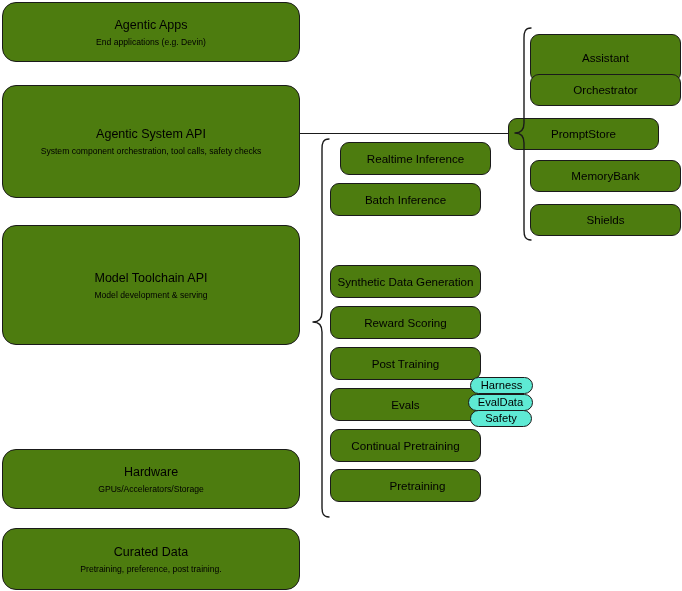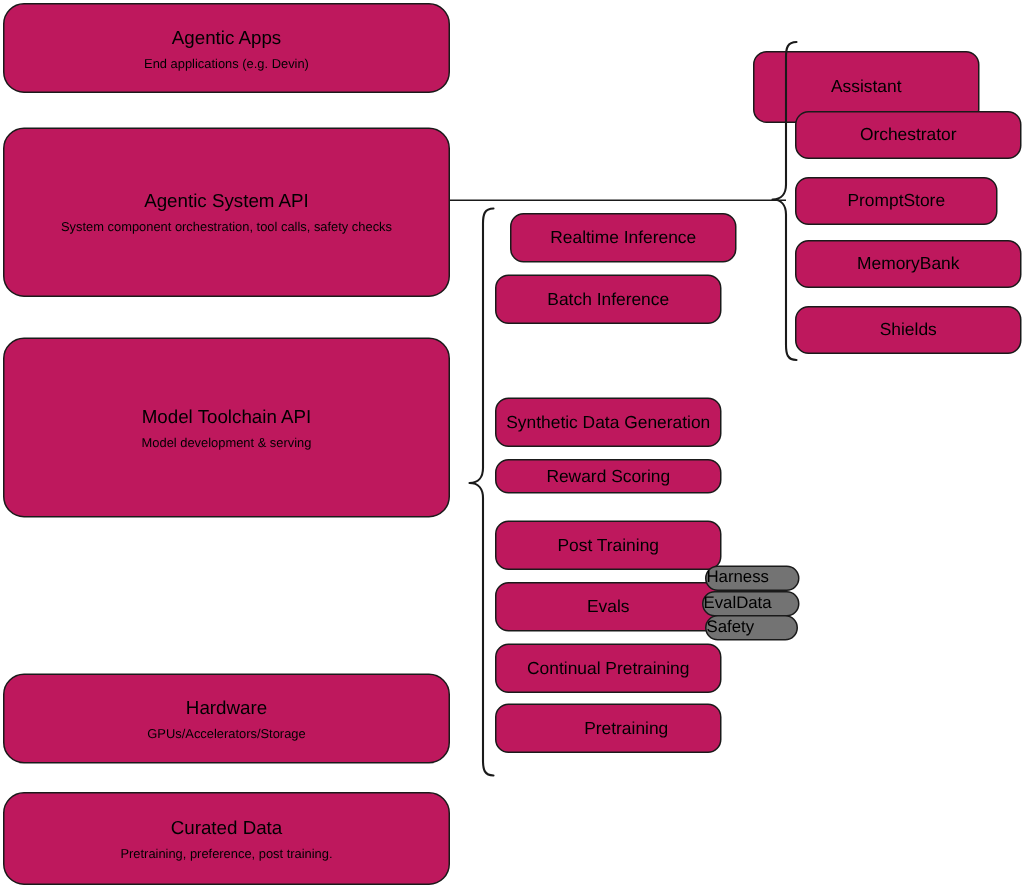--- a/index.html
+++ b/index.html
@@ -18,21 +18,21 @@
     overflow: hidden;
     background: #ffffff;
   }
 
   
   .box {
     position: absolute;
     box-sizing: border-box;
     border: 1.4px solid #1a1a1a;
     border-radius: 12px;
-    background: #be185d;
+    background: #4d7c0f;
     display: flex;
     flex-direction: column;
     align-items: center;
     justify-content: center;
     text-align: center;
   }
   .box .title {
     font-size: 12.5px;
     line-height: 16px;
     color: #000;
@@ -59,23 +59,24 @@
     font-size: 11.6px;
     line-height: 14px;
   }
 
   
   .pill {
     position: absolute;
     box-sizing: border-box;
     border: 1.4px solid #1a1a1a;
     border-radius: 999px;
-    background: #737373;
+    background: #5eead4;
     display: flex;
     align-items: center;
+    justify-content: center;
     font-size: 11.2px;
     line-height: 13px;
     color: #000;
     z-index: 5;
   }
 
   
   .connector-line {
     position: absolute;
     background: #1a1a1a;
@@ -128,21 +129,21 @@
 
   <div class="box comp-box" style="left:340px; top:142px; width:151px; height:33px;">
     <div class="title">Realtime Inference</div>
   </div>
   <div class="box comp-box" style="left:330px; top:183px; width:151px; height:33px;">
     <div class="title">Batch Inference</div>
   </div>
   <div class="box comp-box" style="left:330px; top:265px; width:151px; height:33px;">
     <div class="title">Synthetic Data Generation</div>
   </div>
-  <div class="box comp-box" style="left:330px; top:306px; width:151px; height:23px;">
+  <div class="box comp-box" style="left:330px; top:306px; width:151px; height:33px;">
     <div class="title">Reward Scoring</div>
   </div>
   <div class="box comp-box" style="left:330px; top:347px; width:151px; height:33px;">
     <div class="title">Post Training</div>
   </div>
   <div class="box comp-box" style="left:330px; top:429px; width:151px; height:33px;">
     <div class="title">Continual Pretraining</div>
   </div>
   <div class="box comp-box" style="left:330px; top:388px; width:151px; height:33px;">
     <div class="title">Evals</div>
@@ -160,27 +161,27 @@
   <div class="pill" style="left:470px; top:410px; width:62px; height:17px;">
     <span>Safety</span>
   </div>
 
   <div class="brace" style="left:514px; top:27px; width:18px; height:214px;">
     <svg width="18" height="214" viewBox="0 0 18 214" fill="none" xmlns="http://www.w3.org/2000/svg">
       <path d="M17 1 C11 1 10 5 10 11 L10 96 C10 102 7 106 1 106 C7 106 10 110 10 116 L10 203 C10 209 11 213 17 213" stroke="#1a1a1a" stroke-width="1.4" fill="none" stroke-linecap="round" stroke-linejoin="round"></path>
     </svg>
   </div>
 
-  <div class="box comp-box" style="left:502px; top:34px; width:151px; height:48px;">
+  <div class="box comp-box" style="left:530px; top:34px; width:151px; height:48px;">
     <div class="title">Assistant</div>
   </div>
   <div class="box comp-box" style="left:530px; top:74px; width:151px; height:32px;">
     <div class="title">Orchestrator</div>
   </div>
-  <div class="box comp-box" style="left:530px; top:118px; width:135px; height:32px;">
+  <div class="box comp-box" style="left:508px; top:118px; width:151px; height:32px;">
     <div class="title">PromptStore</div>
   </div>
   <div class="box comp-box" style="left:530px; top:160px; width:151px; height:32px;">
     <div class="title">MemoryBank</div>
   </div>
   <div class="box comp-box" style="left:530px; top:204px; width:151px; height:32px;">
     <div class="title">Shields</div>
   </div>
 
 </div>

